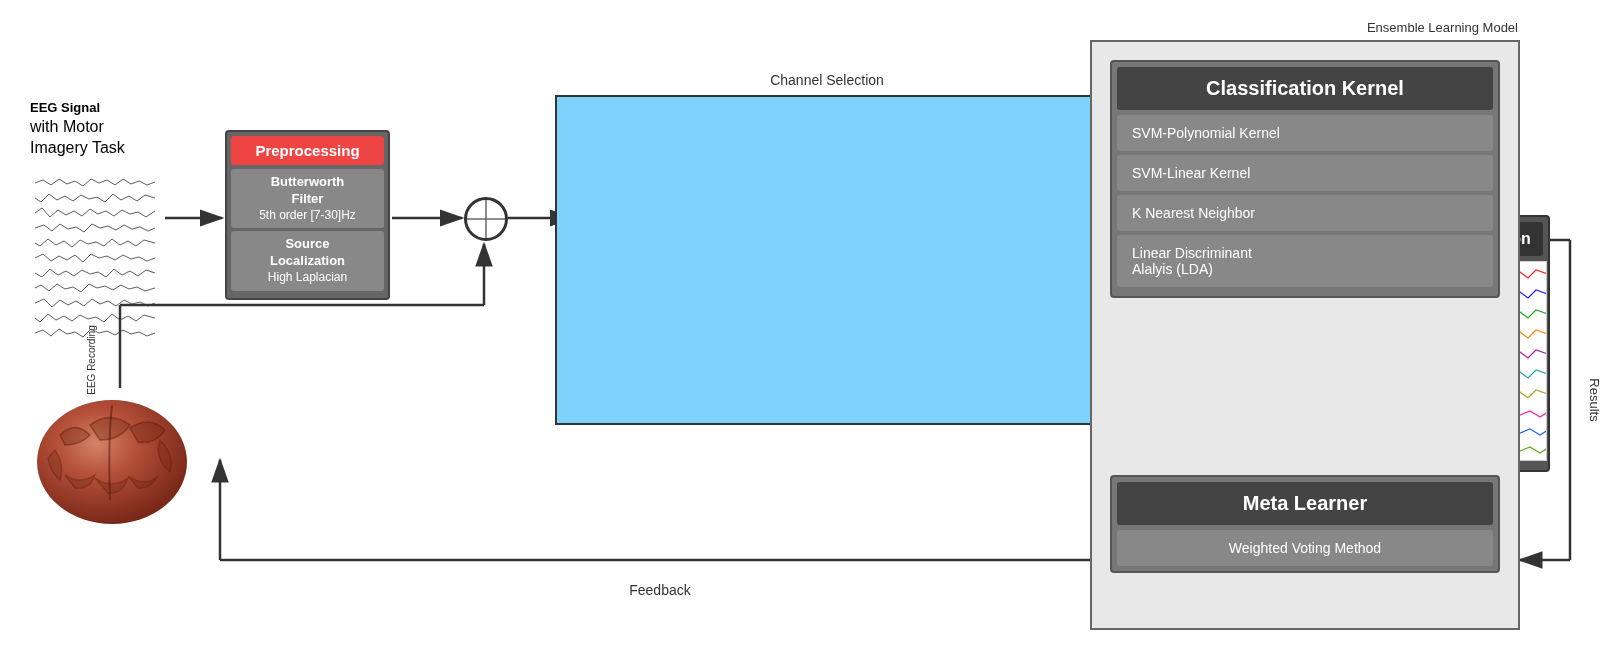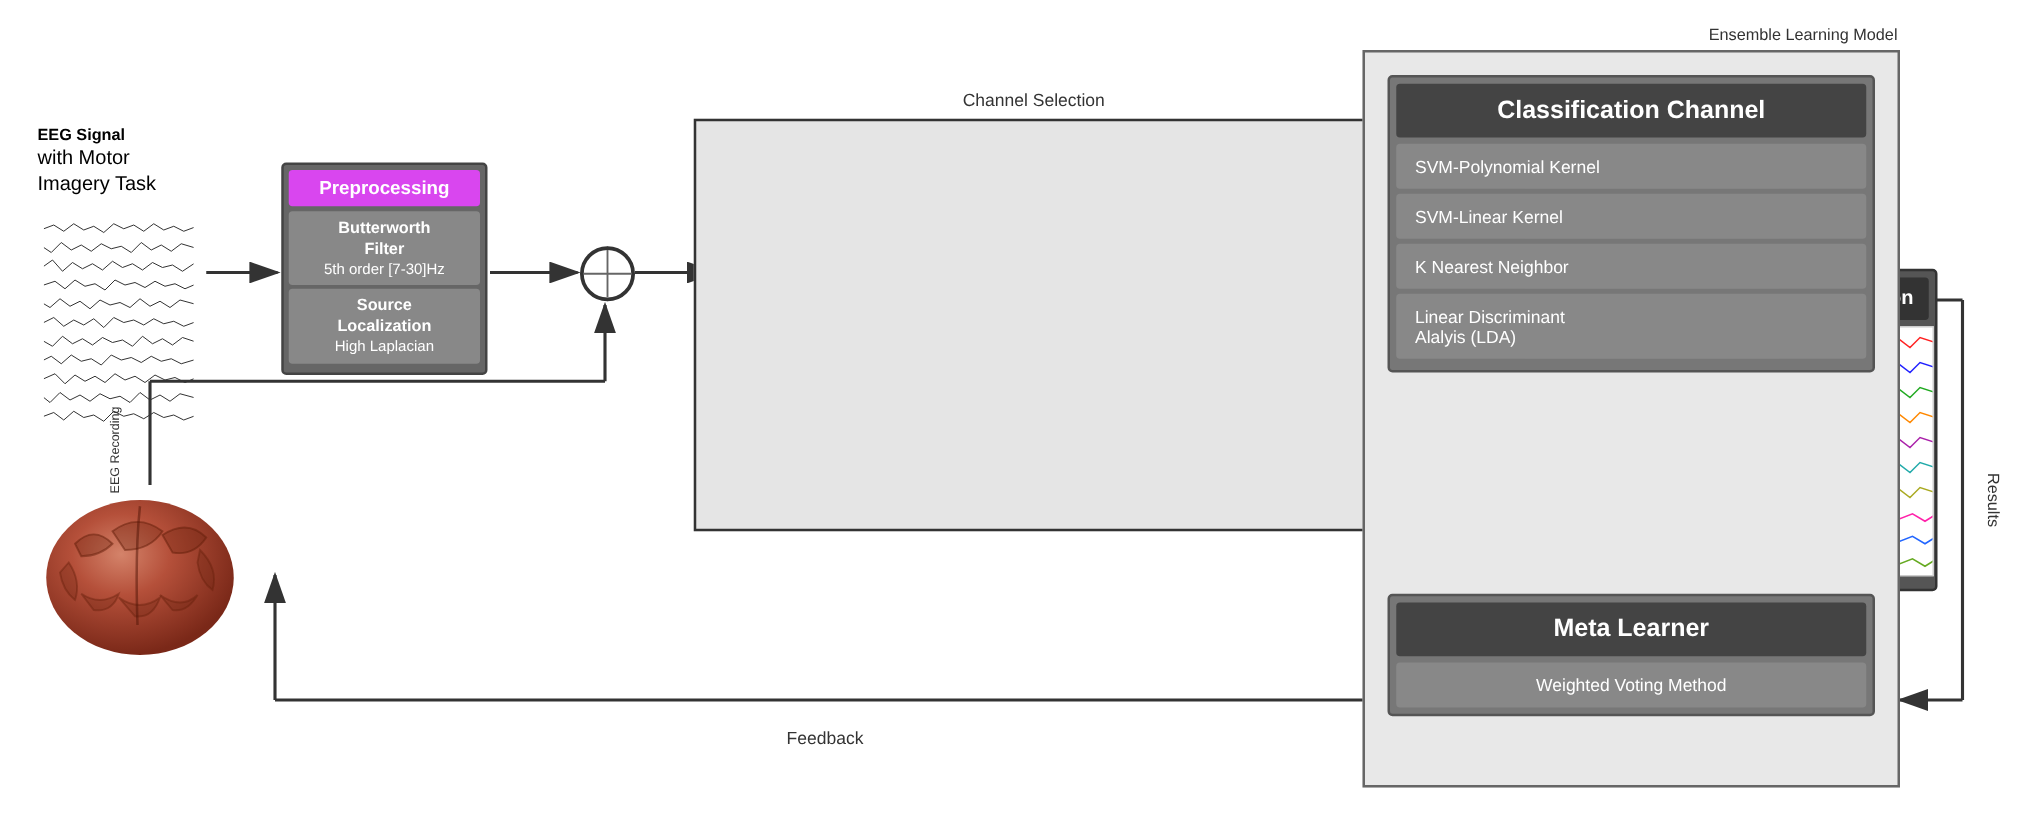--- a/index.html
+++ b/index.html
@@ -51,21 +51,21 @@
       left: 225px;
       top: 130px;
       width: 165px;
       background: #666;
       border: 2px solid #444;
       border-radius: 4px;
       padding: 4px;
     }
 
     .preprocessing-title {
-      background: #d946ef;
+      background: #ef4444;
       color: white;
       font-weight: bold;
       font-size: 15px;
       padding: 6px 8px;
       border-radius: 3px;
       text-align: center;
       margin-bottom: 4px;
     }
 
     .preprocessing-item {
@@ -102,21 +102,21 @@
     }
 
     
     .channel-selection-outer {
       position: absolute;
       left: 555px;
       top: 95px;
       width: 544px;
       height: 330px;
       border: 2px solid #333;
-      background: #e5e5e5;
+      background: #7dd3fc;
     }
 
     .channel-selection-label {
       position: absolute;
       top: -25px;
       left: 50%;
       transform: translateX(-50%);
       font-size: 14px;
       color: #333;
       white-space: nowrap;
@@ -410,21 +410,21 @@
         <polyline points="0,192 10,183 20,196 30,184 40,192 50,185 60,194 70,182 80,190 90,185 100,193 110,182 120,189 130,185 140,192 150,184 160,189 170,185 180,191 190,184 200,189 210,185 220,191 228,186" fill="none" stroke="#66aa22" stroke-width="1.2"></polyline>
       </svg>
     </div>
   </div>
 
   <div class="ensemble-outer">
     <span class="ensemble-label">Ensemble Learning Model</span>
   </div>
 
   <div class="classification-box">
-    <div class="classification-title">Classification Channel</div>
+    <div class="classification-title">Classification Kernel</div>
     <div class="classification-item">SVM-Polynomial Kernel</div>
     <div class="classification-item">SVM-Linear Kernel</div>
     <div class="classification-item">K Nearest Neighbor</div>
     <div class="classification-item">Linear Discriminant<br>Alalyis (LDA)</div>
   </div>
 
   <div class="meta-learner-box">
     <div class="meta-learner-title">Meta Learner</div>
     <div class="meta-learner-item">Weighted Voting Method</div>
   </div>

